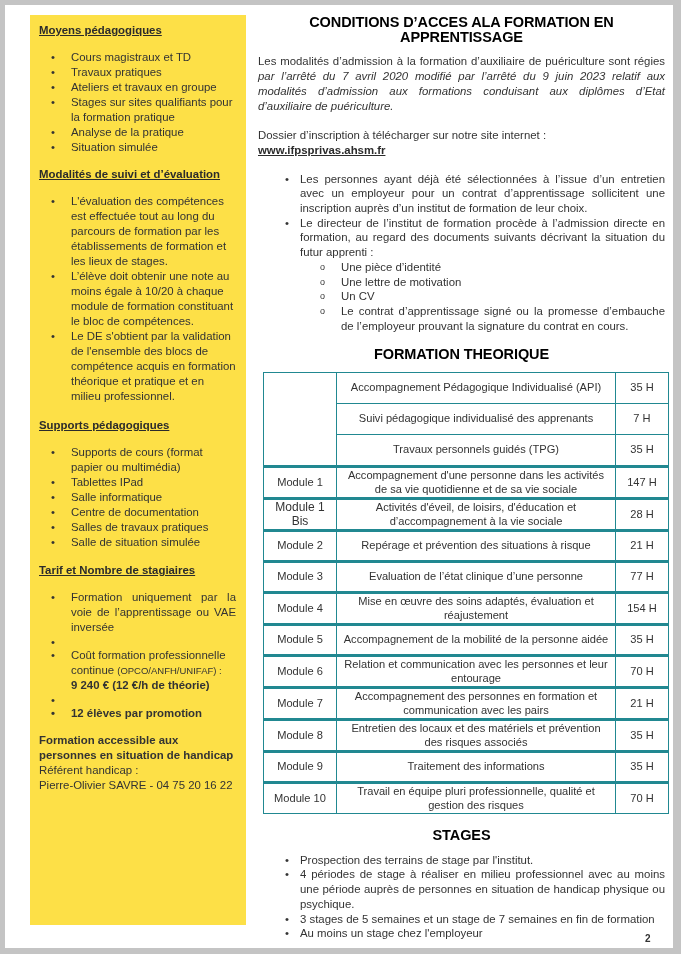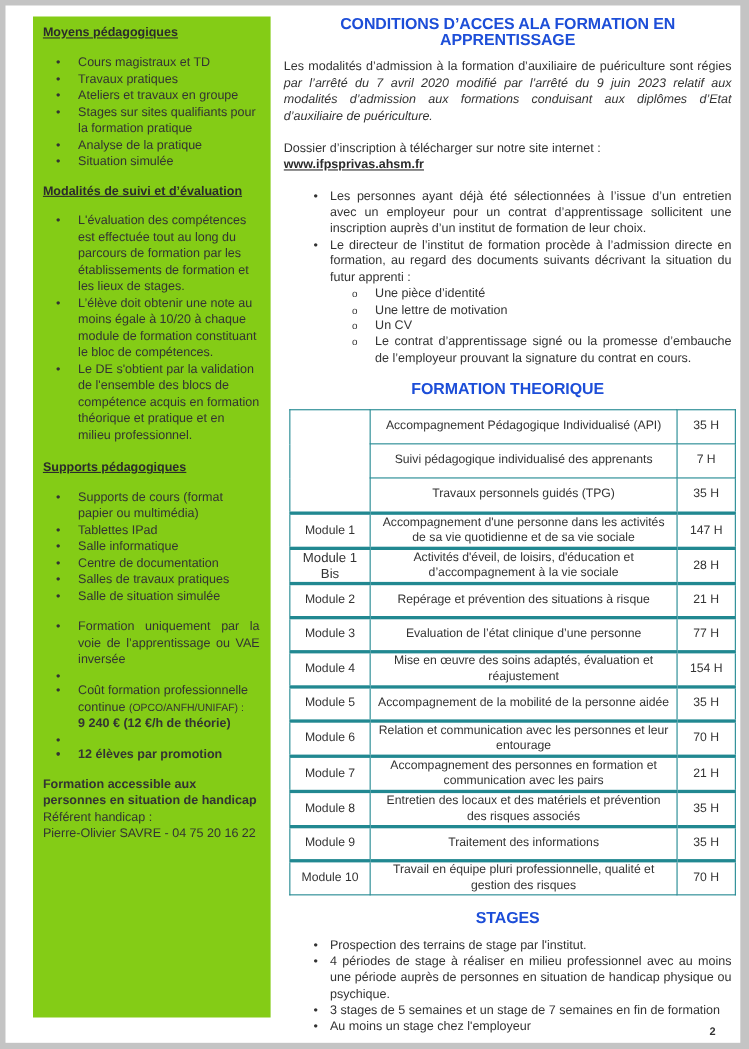--- a/index.html
+++ b/index.html
@@ -14,21 +14,21 @@
   .page {
     position: absolute;
     left: 5px; top: 5px;
     width: 668px; height: 943px;
     background: #ffffff;
   }
   .sidebar {
     position: absolute;
     left: 25px; top: 10px;
     width: 216px; height: 910px;
-    background: #84cc16;
+    background: #fde047;
     box-sizing: border-box;
     padding: 8px 10px 0 9px;
     font-size: 11.4px;
     line-height: 15px;
     color: #333;
   }
   .side-h {
     font-weight: bold;
     text-decoration: underline;
     color: #2b2b2b;
@@ -59,21 +59,21 @@
   .main {
     position: absolute;
     left: 253px; top: 10px;
     width: 407px;
     font-size: 11.4px;
     line-height: 14.7px;
     color: #333;
   }
   .sec-title {
     text-align: center;
-    color: #1d4ed8;
+    color: #000000;
     font-weight: bold;
     font-size: 14.5px;
     margin: 0 0 10px 0;
     letter-spacing: -0.1px;
   }
   .para { text-align: justify; margin: 0 0 15px 0; }
   .para i { font-style: italic; }
   .link { font-weight: bold; text-decoration: underline; color: #2b2b2b; }
   .main-list { list-style: none; padding: 0; margin: 10px 0 14px 0; }
   .main-list > li {
@@ -156,20 +156,21 @@
     <div class="side-h">Supports pédagogiques</div>
     <ul class="side-list" style="margin-bottom:13px;">
       <li>Supports de cours (format papier ou multimédia)</li>
       <li>Tablettes IPad</li>
       <li>Salle informatique</li>
       <li>Centre de documentation</li>
       <li>Salles de travaux pratiques</li>
       <li>Salle de situation simulée</li>
     </ul>
 
+    <div class="side-h">Tarif et Nombre de stagiaires</div>
     <ul class="side-list justify" style="margin-bottom:6px;">
       <li>Formation uniquement par la voie de l’apprentissage ou VAE inversée</li>
       <li class="gap" style="list-style:none;"></li>
       <li style="text-align:left;">
         <span>Coût formation professionnelle continue </span><span class="small">(OPCO/ANFH/UNIFAF) :</span><br>
         <span class="bold">9 240 € (12 €/h de théorie)</span>
       </li>
       <li class="gap"></li>
       <li class="bold">12 élèves par promotion</li>
     </ul>

